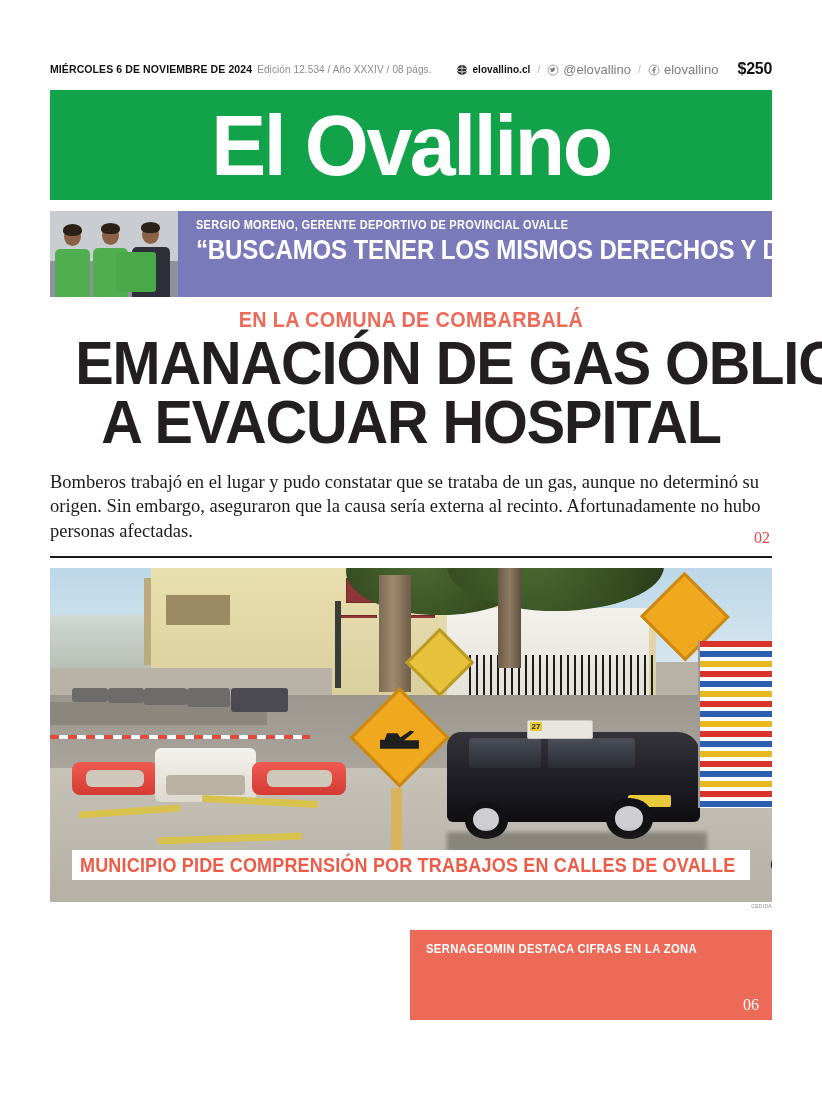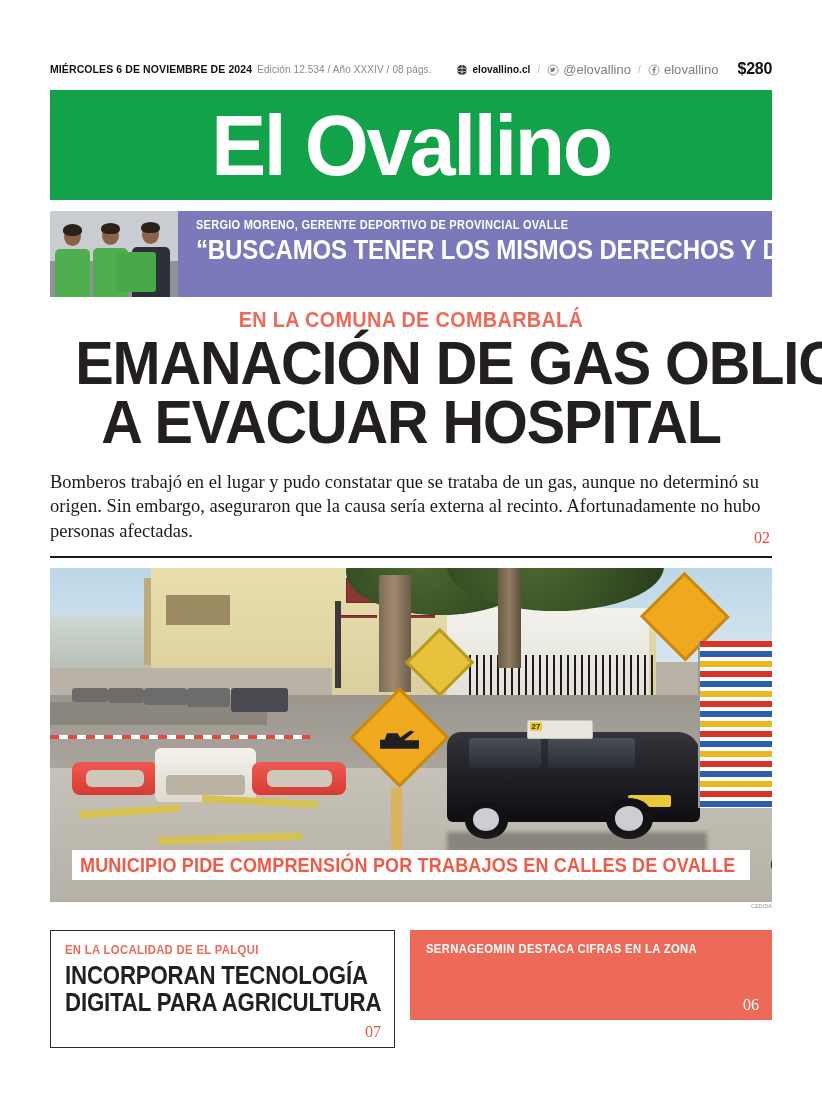--- a/index.html
+++ b/index.html
@@ -498,21 +498,21 @@
       <span class="soc-sep">/</span>
       <span class="social-group">
         <span class="soc-icon">
           <svg width="12" height="12" viewBox="0 0 24 24">
             <circle cx="12" cy="12" r="10" fill="none" stroke="#777" stroke-width="1.4"></circle>
             <path d="M13.3 19v-6.3h2.1l.3-2.4h-2.4V8.7c0-.7.2-1.2 1.2-1.2h1.3V5.4c-.2 0-1-.1-1.9-.1-1.9 0-3.2 1.2-3.2 3.3v1.8H8.5v2.4h2.2V19h2.6z" fill="#777"></path>
           </svg>
         </span>
         <span class="soc-label">elovallino</span>
       </span>
-      <span class="price">$280</span>
+      <span class="price">$250</span>
     </div>
   </div>
 
   <div class="masthead">
     <div class="masthead-title">El Ovallino</div>
   </div>
 
   <div class="promo">
     <div class="promo-photo">
       <div class="pp-bg"></div>
@@ -630,27 +630,19 @@
     <div class="ph" style="left:55%; top:79%; width:36%; height:6%; background:rgba(40,38,34,0.35); filter:blur(2px);"></div>
 
     <div class="caption-bar">
       <span class="caption-text">MUNICIPIO PIDE COMPRENSIÓN POR TRABAJOS EN CALLES DE OVALLE</span>
       <span class="caption-page">06</span>
     </div>
   </div>
 
   <div class="photo-credit">CEDIDA</div>
 
-  <div class="box-left">
-    <div class="box-kicker">EN LA LOCALIDAD DE EL PALQUI</div>
-    <div class="box-head">
-      <span class="bh-line">INCORPORAN TECNOLOGÍA</span>
-      <span class="bh-line">DIGITAL PARA AGRICULTURA</span>
-    </div>
-    <div class="box-page">07</div>
-  </div>
 
   <div class="box-right">
     <div class="box-kicker">SERNAGEOMIN DESTACA CIFRAS EN LA ZONA</div>
     <div class="box-page">06</div>
   </div>
 
 </div>
 
 </body></html>

